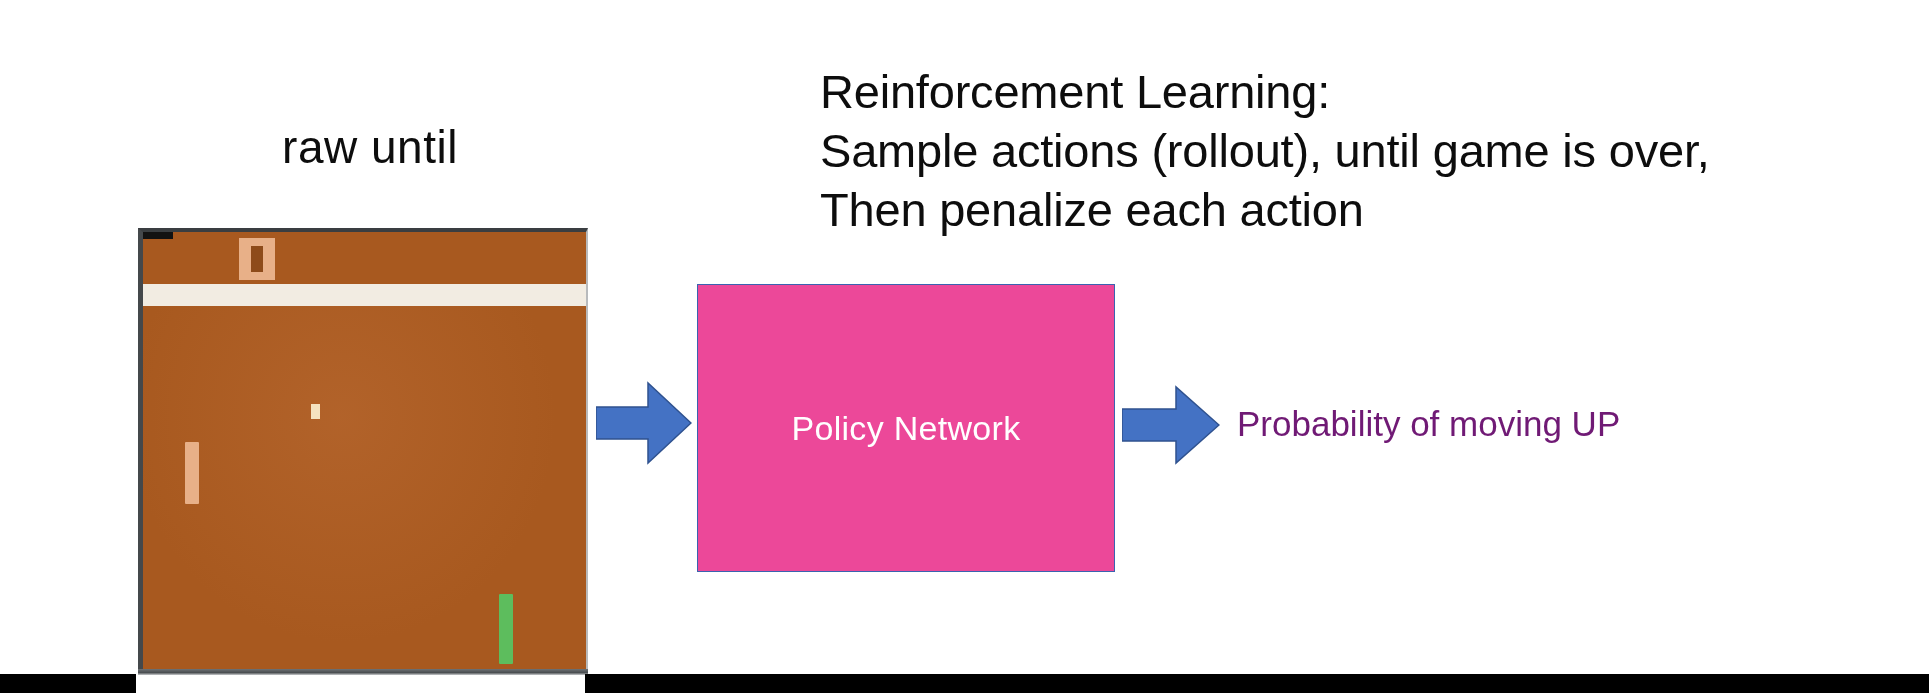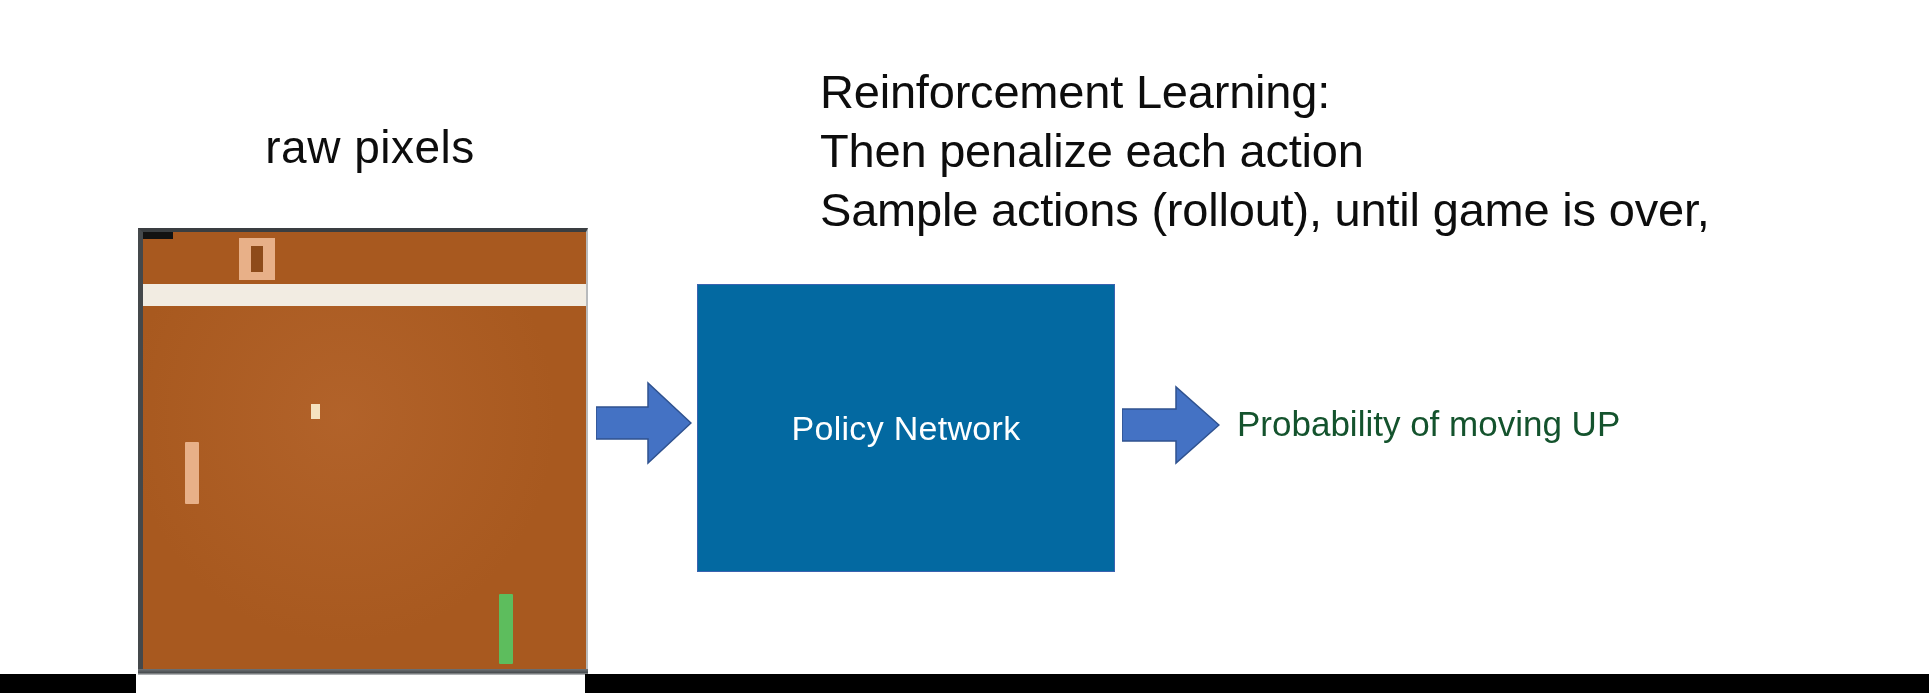--- a/index.html
+++ b/index.html
@@ -149,21 +149,21 @@
     height: 100%;
   }
 
   
   .policy-box {
     position: absolute;
     left: 697px;
     top: 284px;
     width: 418px;
     height: 288px;
-    background: #0369a1;
+    background: #ec4899;
     border: 1px solid #3a63b0;
     box-sizing: border-box;
     display: flex;
     align-items: center;
     justify-content: center;
   }
   .policy-box-label {
     color: #ffffff;
     font-family: "Liberation Sans", sans-serif;
     font-size: 34px;
@@ -183,21 +183,21 @@
     line-height: 1.26;
     letter-spacing: -0.2px;
   }
   .headline div { white-space: nowrap; }
 
   
   .output-label {
     position: absolute;
     left: 1237px;
     top: 404px;
-    color: #14532d;
+    color: #701a75;
     font-family: "Liberation Sans", sans-serif;
     font-size: 35px;
     white-space: nowrap;
     text-align: center;
   }
 
   
   .bottom-bar {
     position: absolute;
     bottom: 0;
@@ -205,21 +205,21 @@
     background: #000000;
   }
   .bottom-bar-left  { left: 0px;   width: 136px; }
   .bottom-bar-right { left: 585px; width: 1344px; }
 </style>
 </head>
 <body>
 
 <div class="slide">
 
-  <div class="raw-pixels-caption">raw pixels</div>
+  <div class="raw-pixels-caption">raw until</div>
 
   <div class="pong-frame">
     <div class="pong-topband"></div>
     <div class="pong-corner-tick"></div>
 
     <div class="score score-left">
       <div class="hole"></div>
     </div>
 
     <div class="pong-divider"></div>
@@ -246,20 +246,20 @@
   <div style="position:absolute; left:1122px; top:385px; width:98px; height:80px;">
     <svg class="arrow-shape" viewBox="0 0 98 80" preserveAspectRatio="none">
       <polygon points="0,24 54,24 54,2 97,40 54,78 54,56 0,56" fill="#4472c4" stroke="#2f528f" stroke-width="1.5"></polygon>
     </svg>
   </div>
 
   <div class="output-label">Probability of moving UP</div>
 
   <div class="headline">
     <div>Reinforcement Learning:</div>
+    <div>Sample actions (rollout), until game is over,</div>
     <div>Then penalize each action</div>
-    <div>Sample actions (rollout), until game is over,</div>
   </div>
 
   <div class="bottom-bar bottom-bar-left"></div>
   <div class="bottom-bar bottom-bar-right"></div>
 
 </div>
 
 </body></html>

